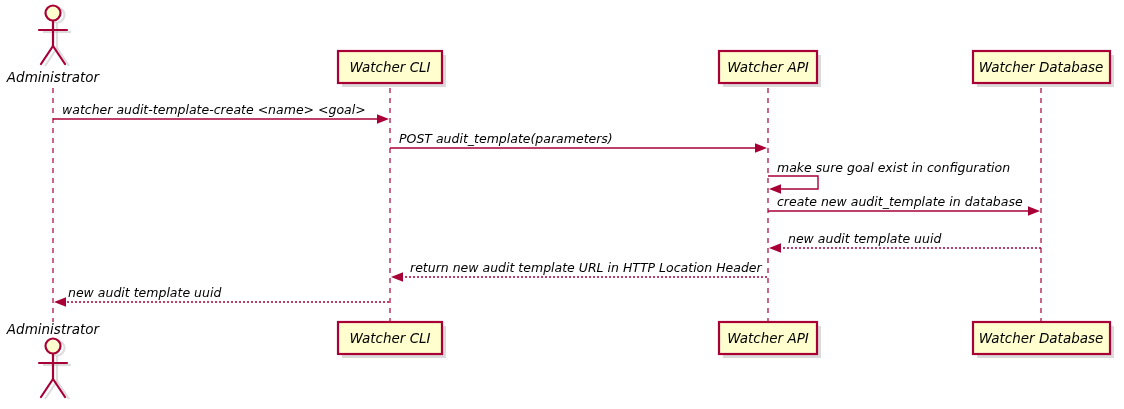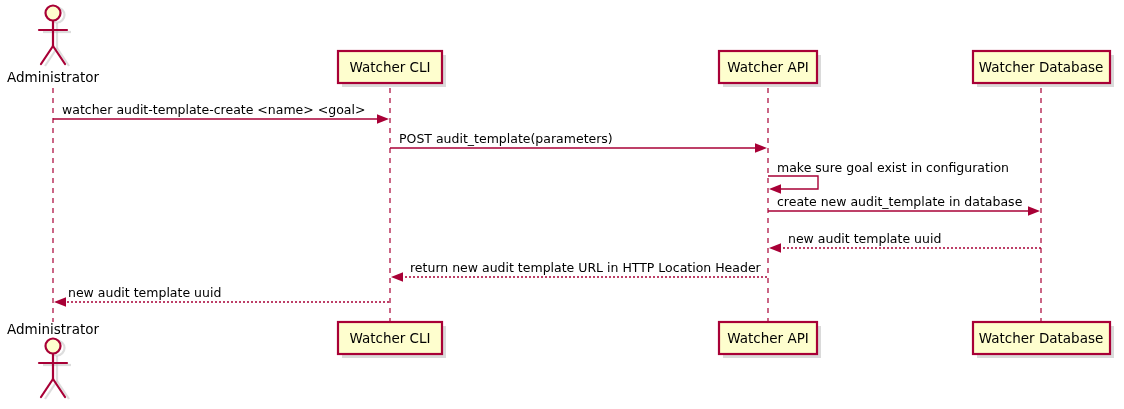--- a/index.html
+++ b/index.html
@@ -9,20 +9,21 @@
   }
   body {
     font-family: "DejaVu Sans", sans-serif;
   }
   #diagram-root {
     position: relative;
     width: 1124px;
     height: 409px;
     background: #FFFFFF;
     overflow: hidden;
+    font-style: italic;
   }
   #diagram-svg {
     position: absolute;
     left: 0;
     top: 0;
     width: 1124px;
     height: 409px;
   }
   .msg-label {
     font-family: "DejaVu Sans", sans-serif;

